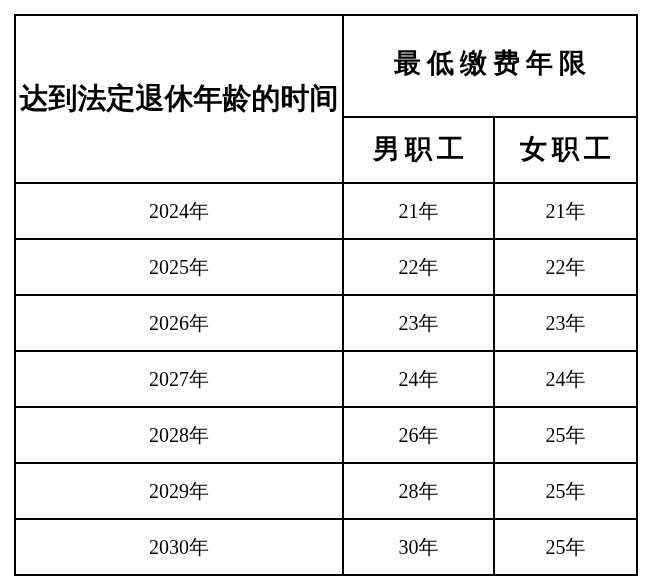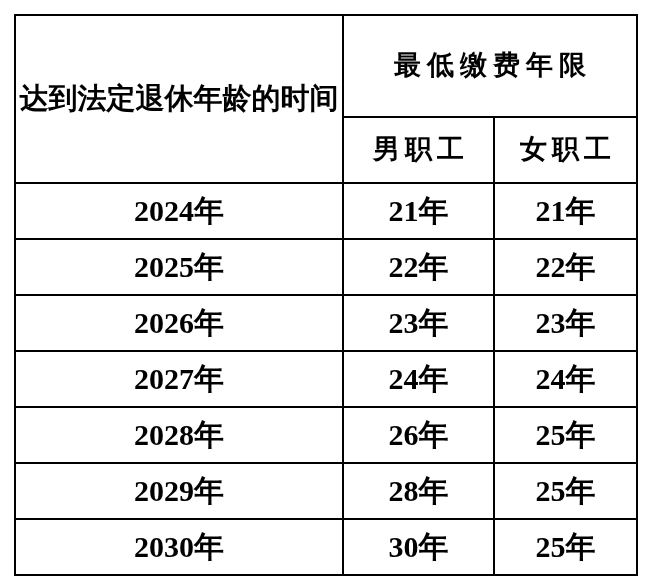--- a/index.html
+++ b/index.html
@@ -42,33 +42,34 @@
     font-size: 29px;
     font-weight: bold;
     letter-spacing: 0px;
   }
   td.h-min {
     height: 100px;
     font-size: 27px;
     font-weight: bold;
     letter-spacing: 6px;
     text-indent: 6px; 
+    font-family: Liberation Mono, monospace;
   }
   td.h-sub {
     height: 64px;
     font-size: 27px;
     font-weight: bold;
     letter-spacing: 5px;
     text-indent: 5px;
     text-align: center;
   }
   td.b-cell {
     height: 54px;
-    font-size: 30px;
-    font-weight: bold;
+    font-size: 20px;
+    font-weight: normal;
   }
 </style>
 </head>
 <body>
 
 <div class="table-wrap">
   <table class="data-table">
     <colgroup>
       <col class="c-time">
       <col class="c-male">

